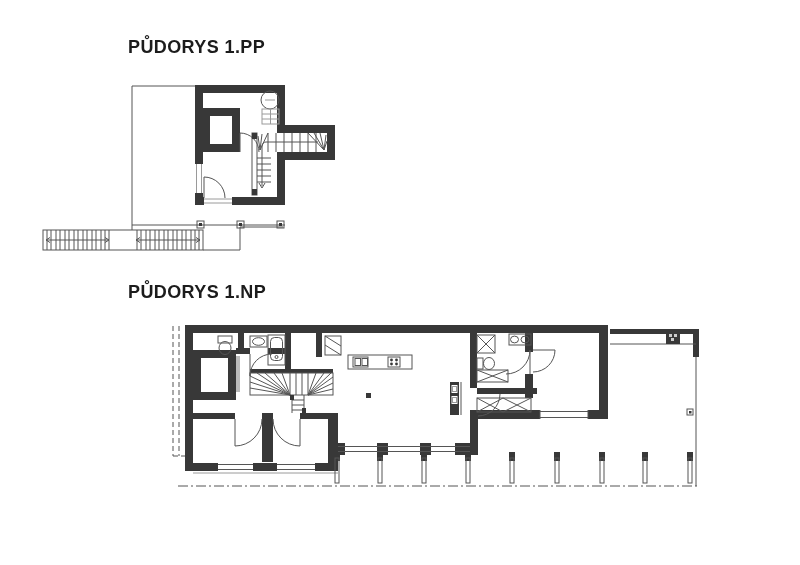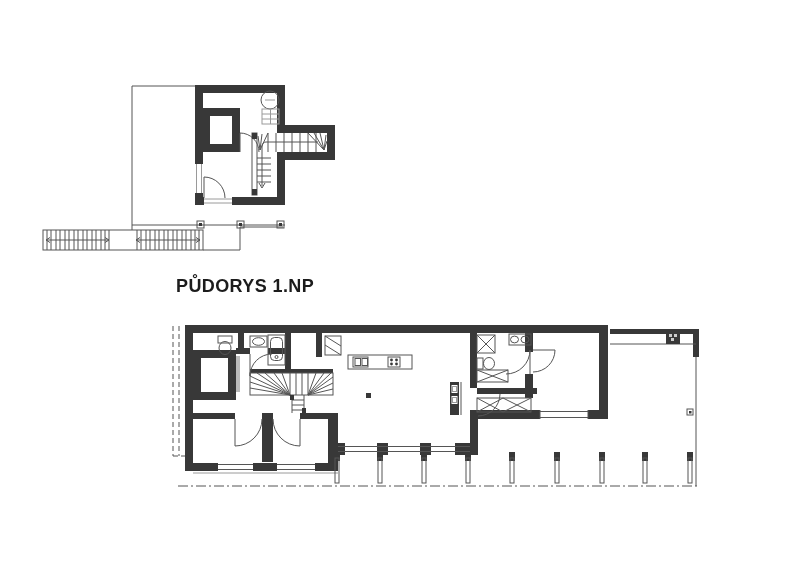--- a/index.html
+++ b/index.html
@@ -8,33 +8,34 @@
     background:#ffffff;
     font-family:"Liberation Sans", sans-serif;
   }
   .sheet{position:absolute;inset:0;background:#fff;}
   .plan-title{
     position:absolute;margin:0;
     font-size:18px;font-weight:bold;letter-spacing:.4px;
     color:var(--text,#1c1c1c);white-space:nowrap;
   }
   #title-pp{left:128px;top:37px;}
-  #title-np{left:128px;top:276px;margin-left:48px;}
+  #title-np{left:128px;top:282px;}
   svg{position:absolute;left:0;top:0;}
   .wall{fill:var(--wall,#383838);stroke:none;}
   .ln{fill:none;stroke:var(--line,#555555);stroke-width:1;}
   .lt{fill:none;stroke:var(--lightline,#9a9a9a);stroke-width:1;}
   .dash{stroke-dasharray:5 3;}
   .dashdot{stroke-dasharray:10 3 2 3;}
 </style>
 </head>
 <body style="background: rgb(255, 255, 255);">
 
 <div class="sheet">
 
+  <h1 class="plan-title" id="title-pp">PŮDORYS 1.PP</h1>
   <h1 class="plan-title" id="title-np">PŮDORYS 1.NP</h1>
 
   <svg width="800" height="565" viewBox="0 0 800 565">
 
     <g>
 
       <path class="ln" d="M132,230 V86 H196 M132,225 H285"></path>
 
       <g>
         <rect class="ln" x="43" y="230" width="160" height="20"></rect>

